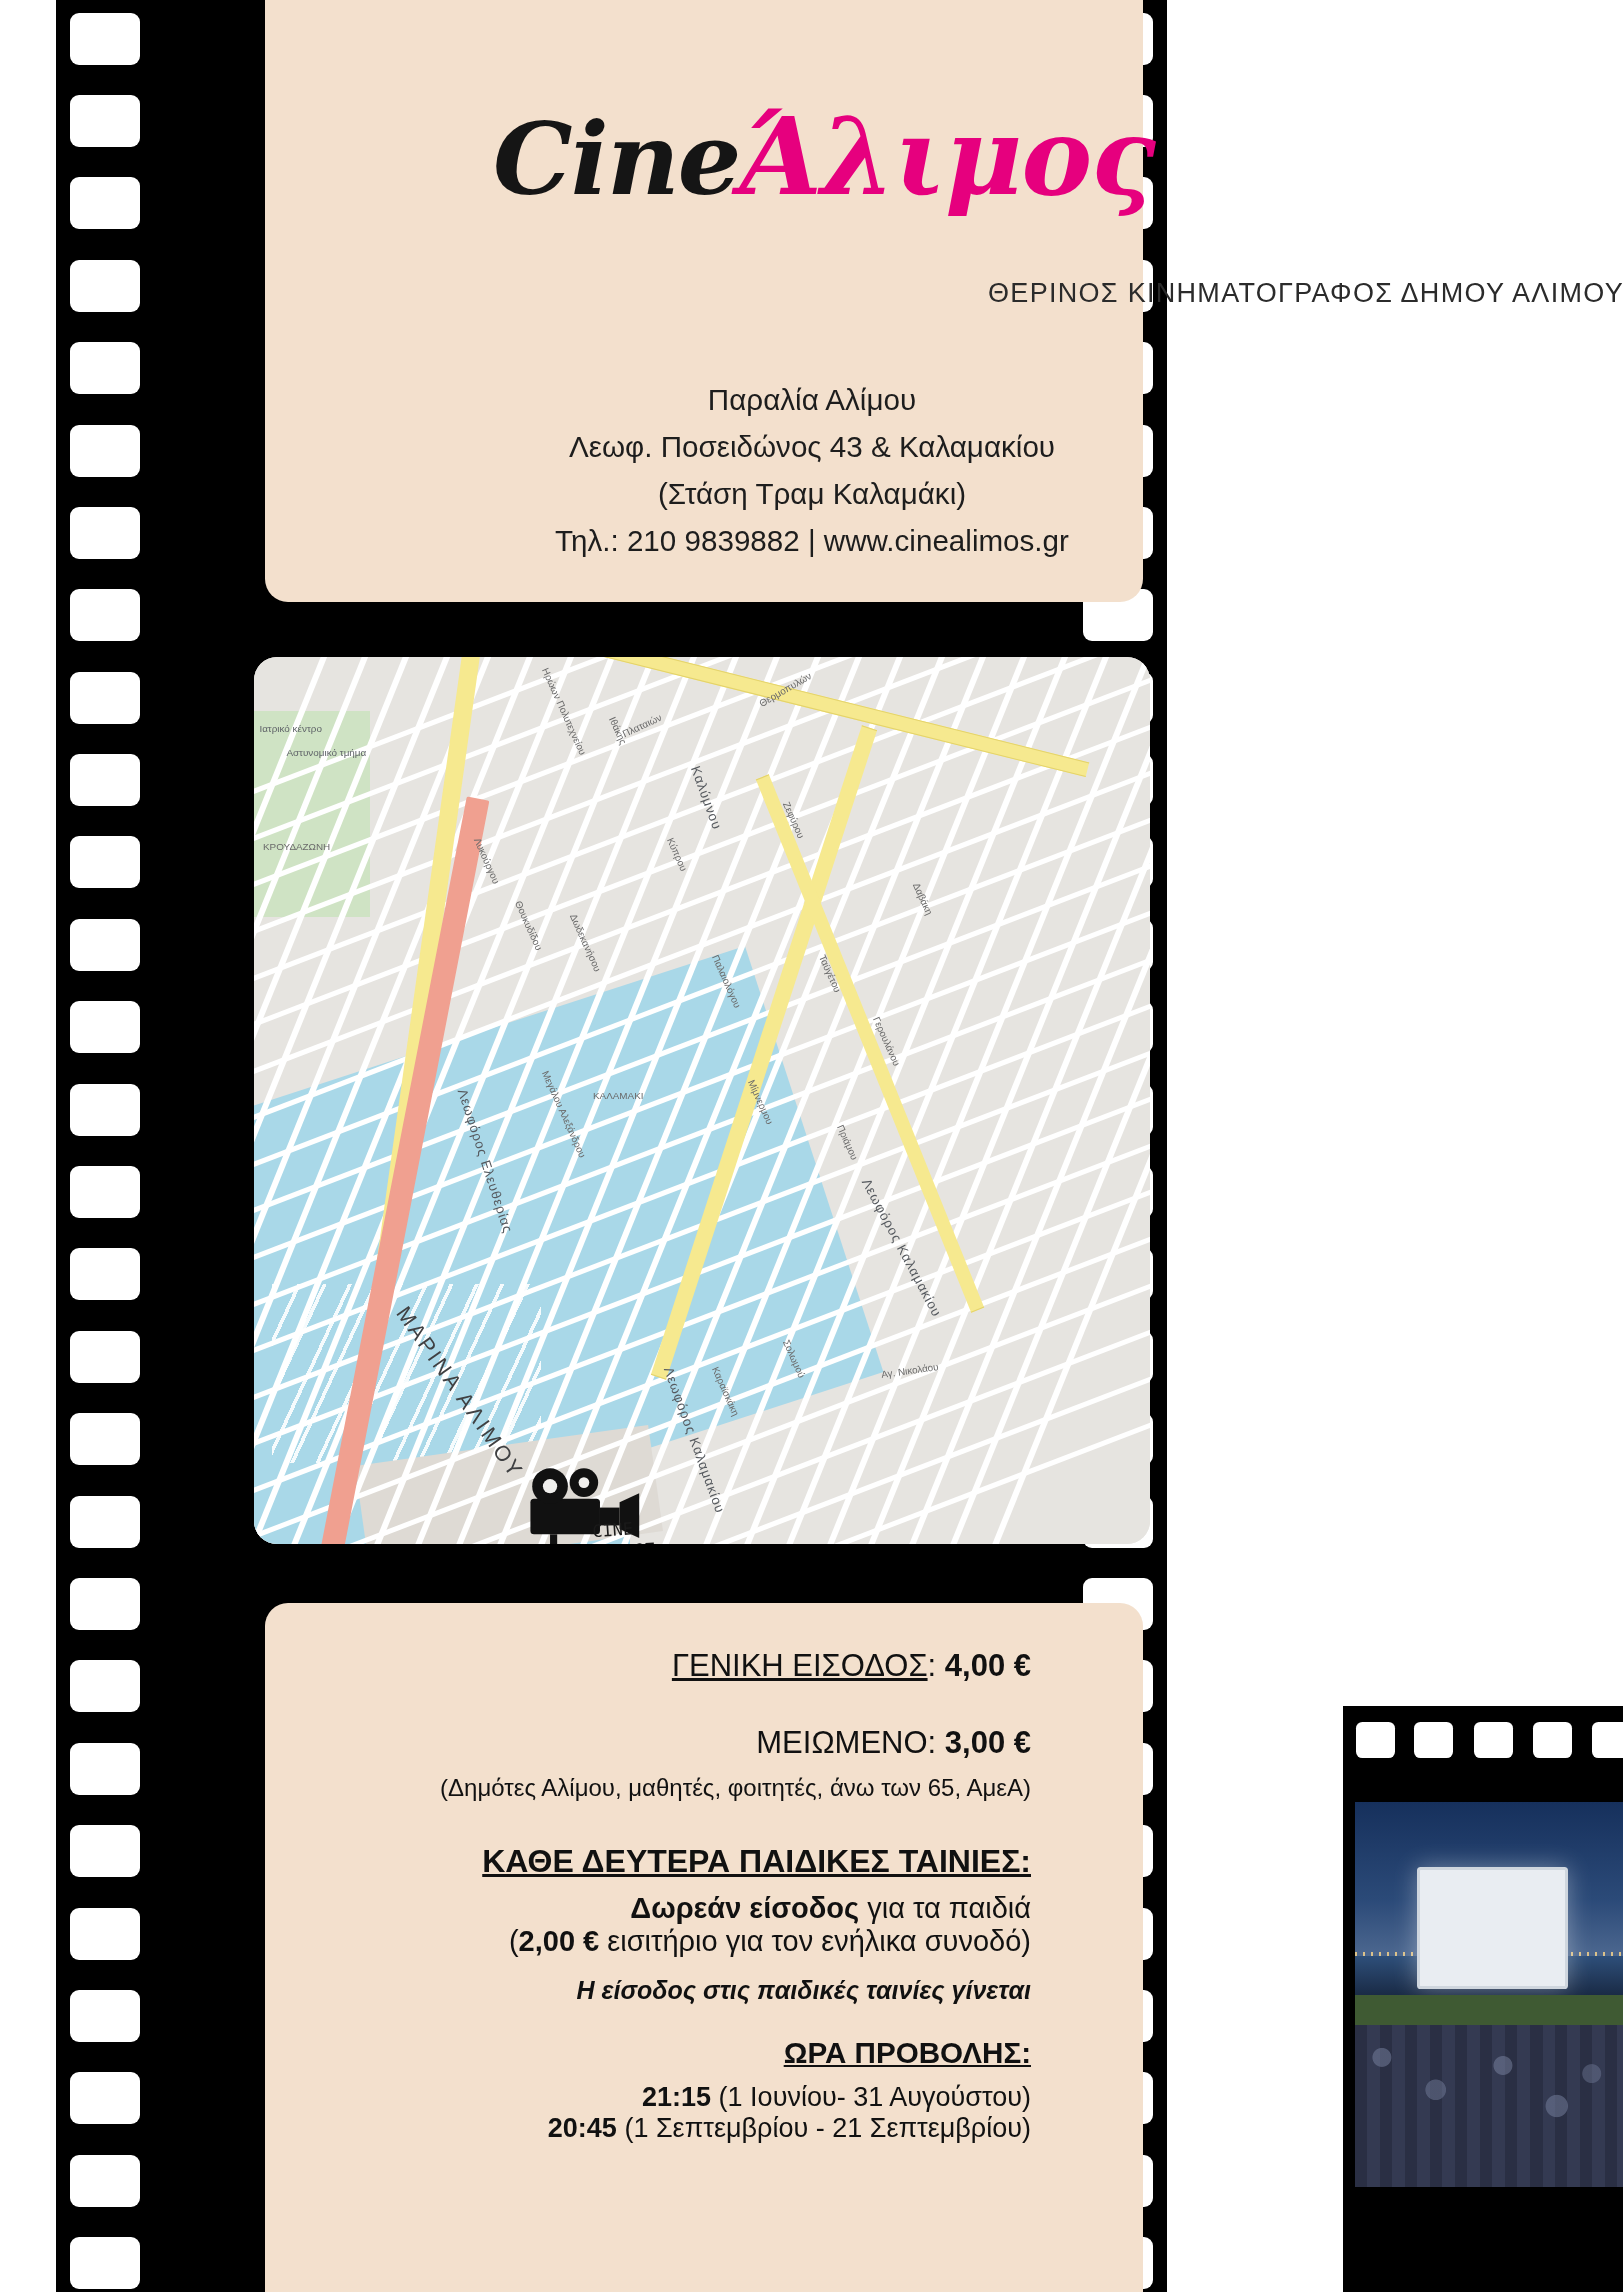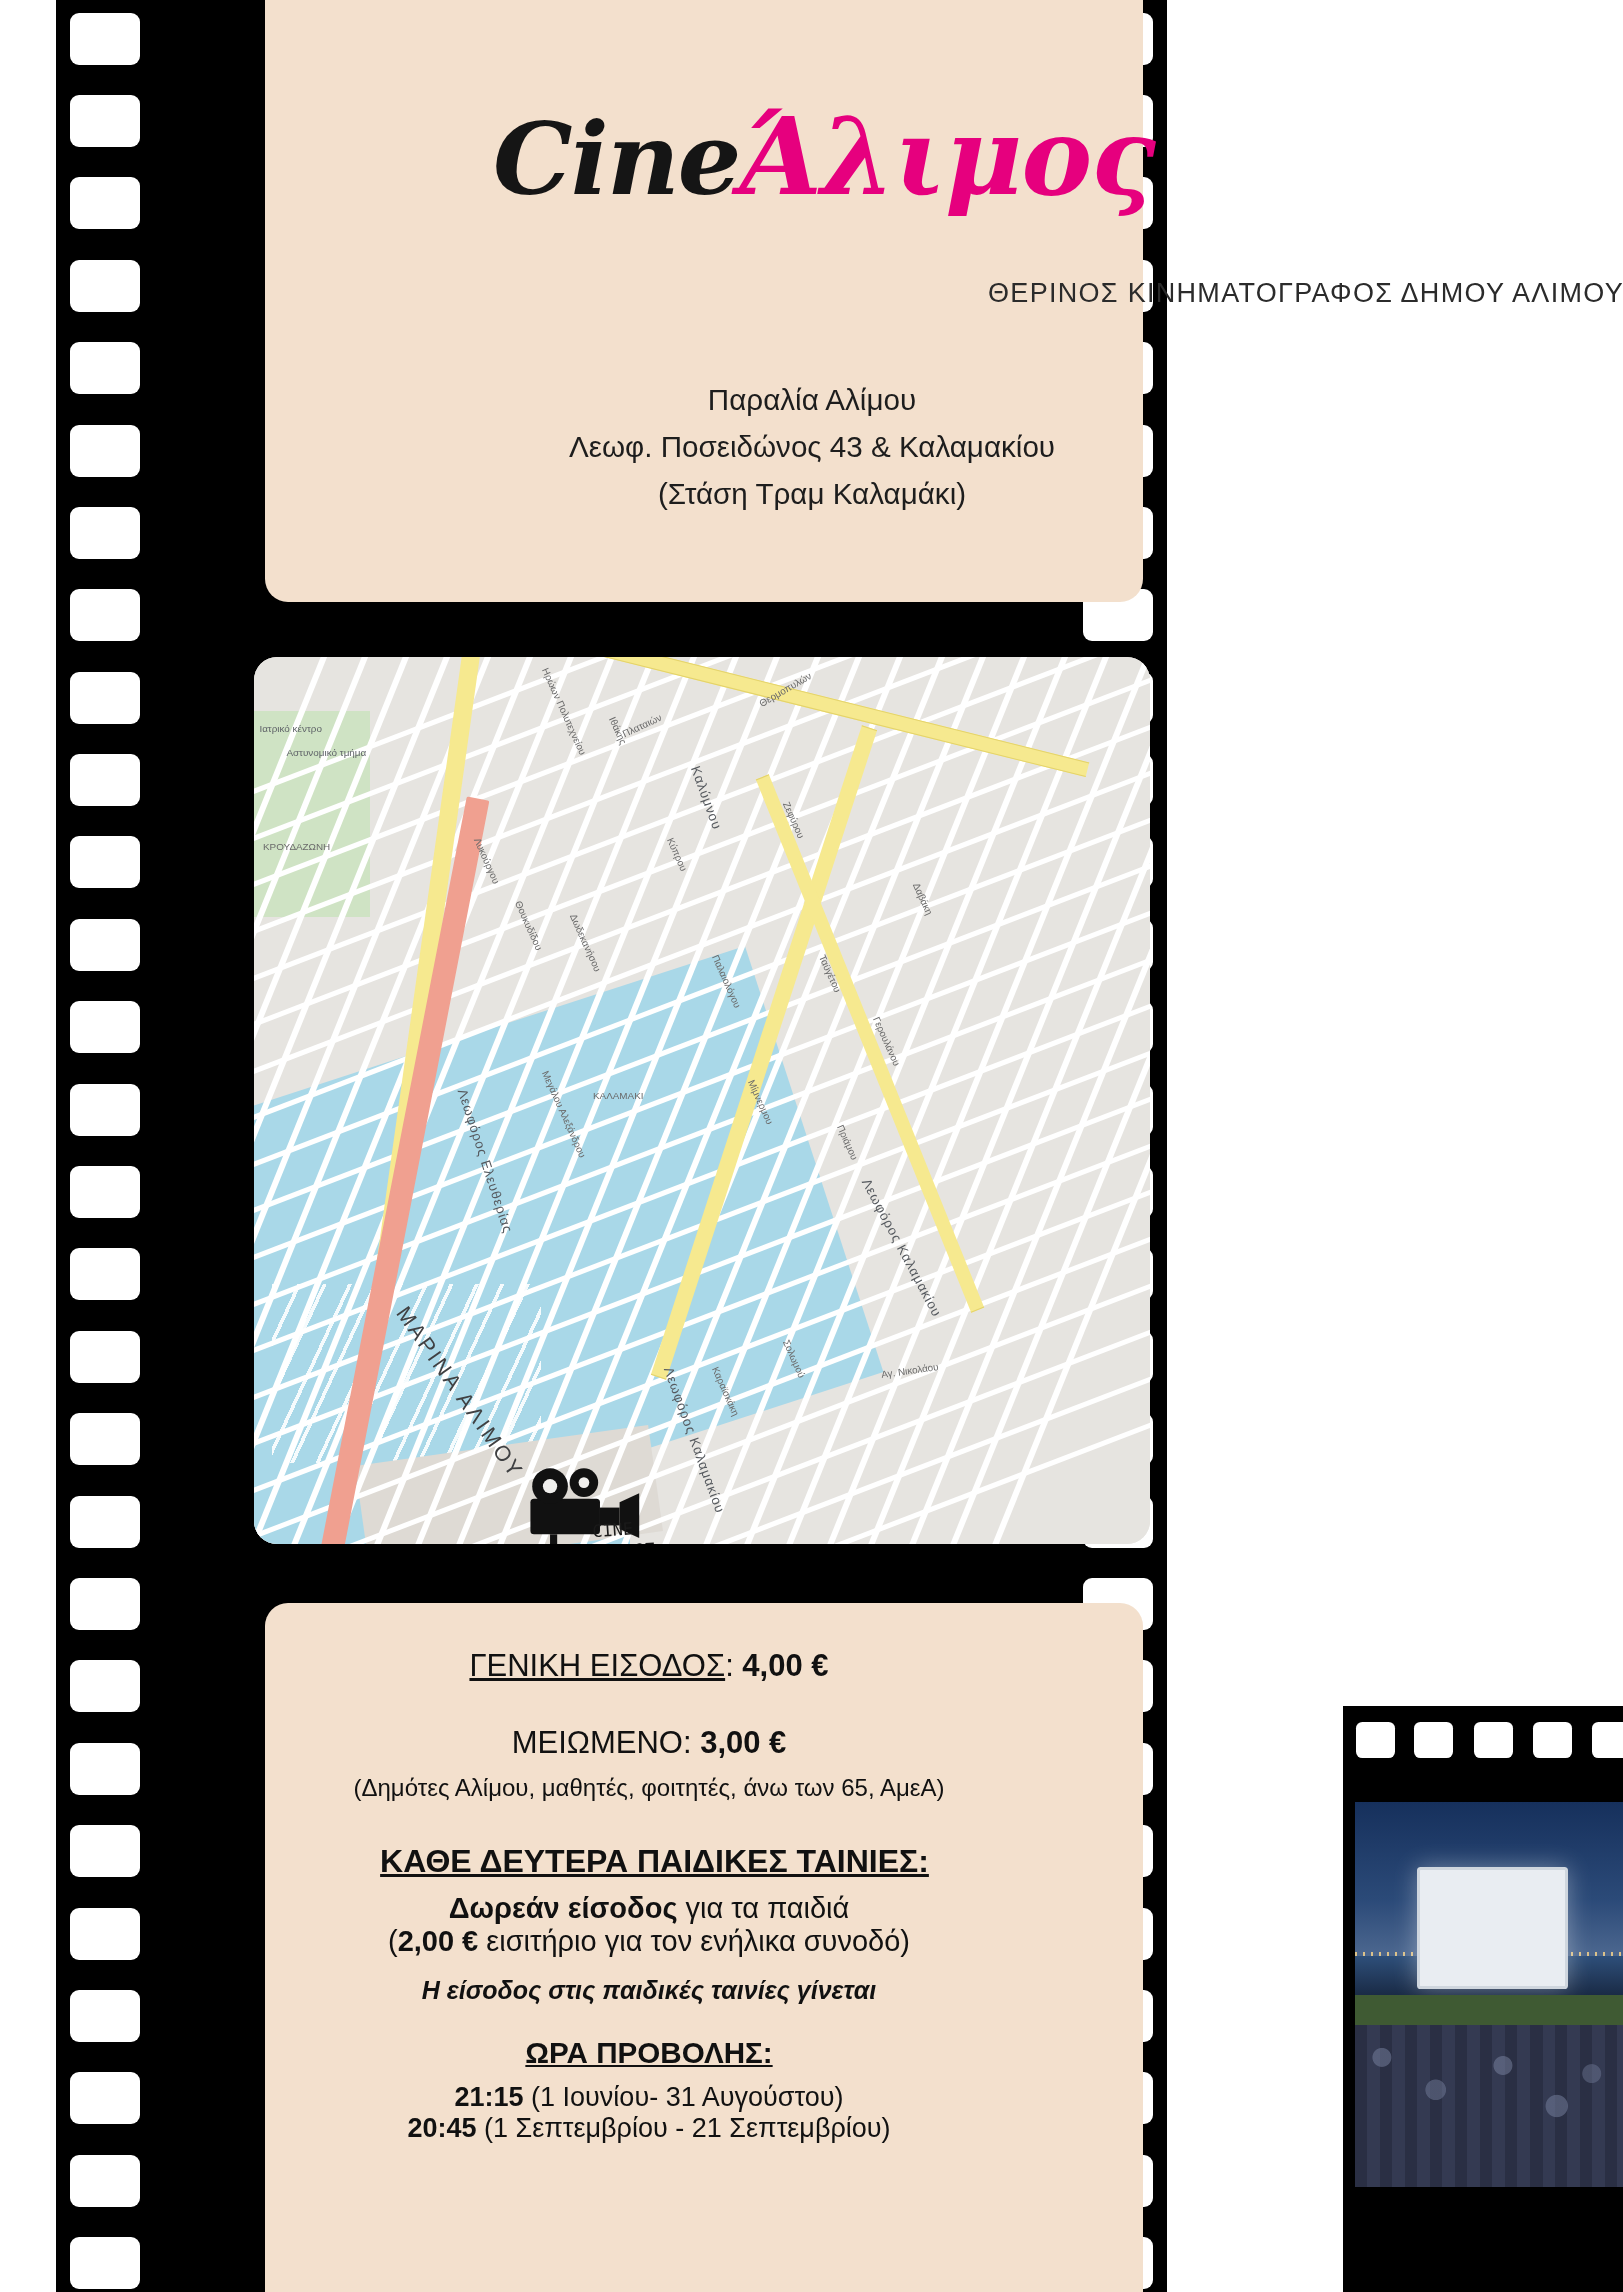--- a/index.html
+++ b/index.html
@@ -245,23 +245,23 @@
   }
   .poi {
     position: absolute;
     font-size: 9.9px;
     color: #5f6368;
   }
 
   
   .prices-inner {
     position: absolute;
-    left: 259px; top: 1603px;
+    left: 251px; top: 1603px;
     width: 780px;
-    text-align: center;
+    text-align: right;
     color: #111;
   }
   .gap-lg { height: 41px; }
   .gap-md { height: 27px; }
   .gap-sm { height: 12.5px; }
   .line1 { font-size: 31px; padding-top: 45px; }
   .line1 .u { text-decoration: underline; }
   .b { font-weight: bold; }
   .line2 { font-size: 31px; }
   .line3 { font-size: 24px; }
@@ -343,20 +343,21 @@
 <div class="logo">
   <span class="cine">Cine</span><span class="alimos">Άλιμος</span>
 </div>
 
 <div class="subtitle">ΘΕΡΙΝΟΣ ΚΙΝΗΜΑΤΟΓΡΑΦΟΣ ΔΗΜΟΥ ΑΛΙΜΟΥ</div>
 
 <div class="address">
   <div>Παραλία Αλίμου</div>
   <div>Λεωφ. Ποσειδώνος 43 &amp; Καλαμακίου</div>
   <div>(Στάση Τραμ Καλαμάκι)</div>
+  <div>Τηλ.: 210 9839882 | www.cinealimos.gr</div>
 </div>
 
 <div class="mapbox">
   <div class="map-land"></div>
   <div class="map-green"></div>
   <div class="map-sea"></div>
   <div class="map-sea2"></div>
   <div class="marina-piers"></div>
   <div class="map-shore"></div>
 

